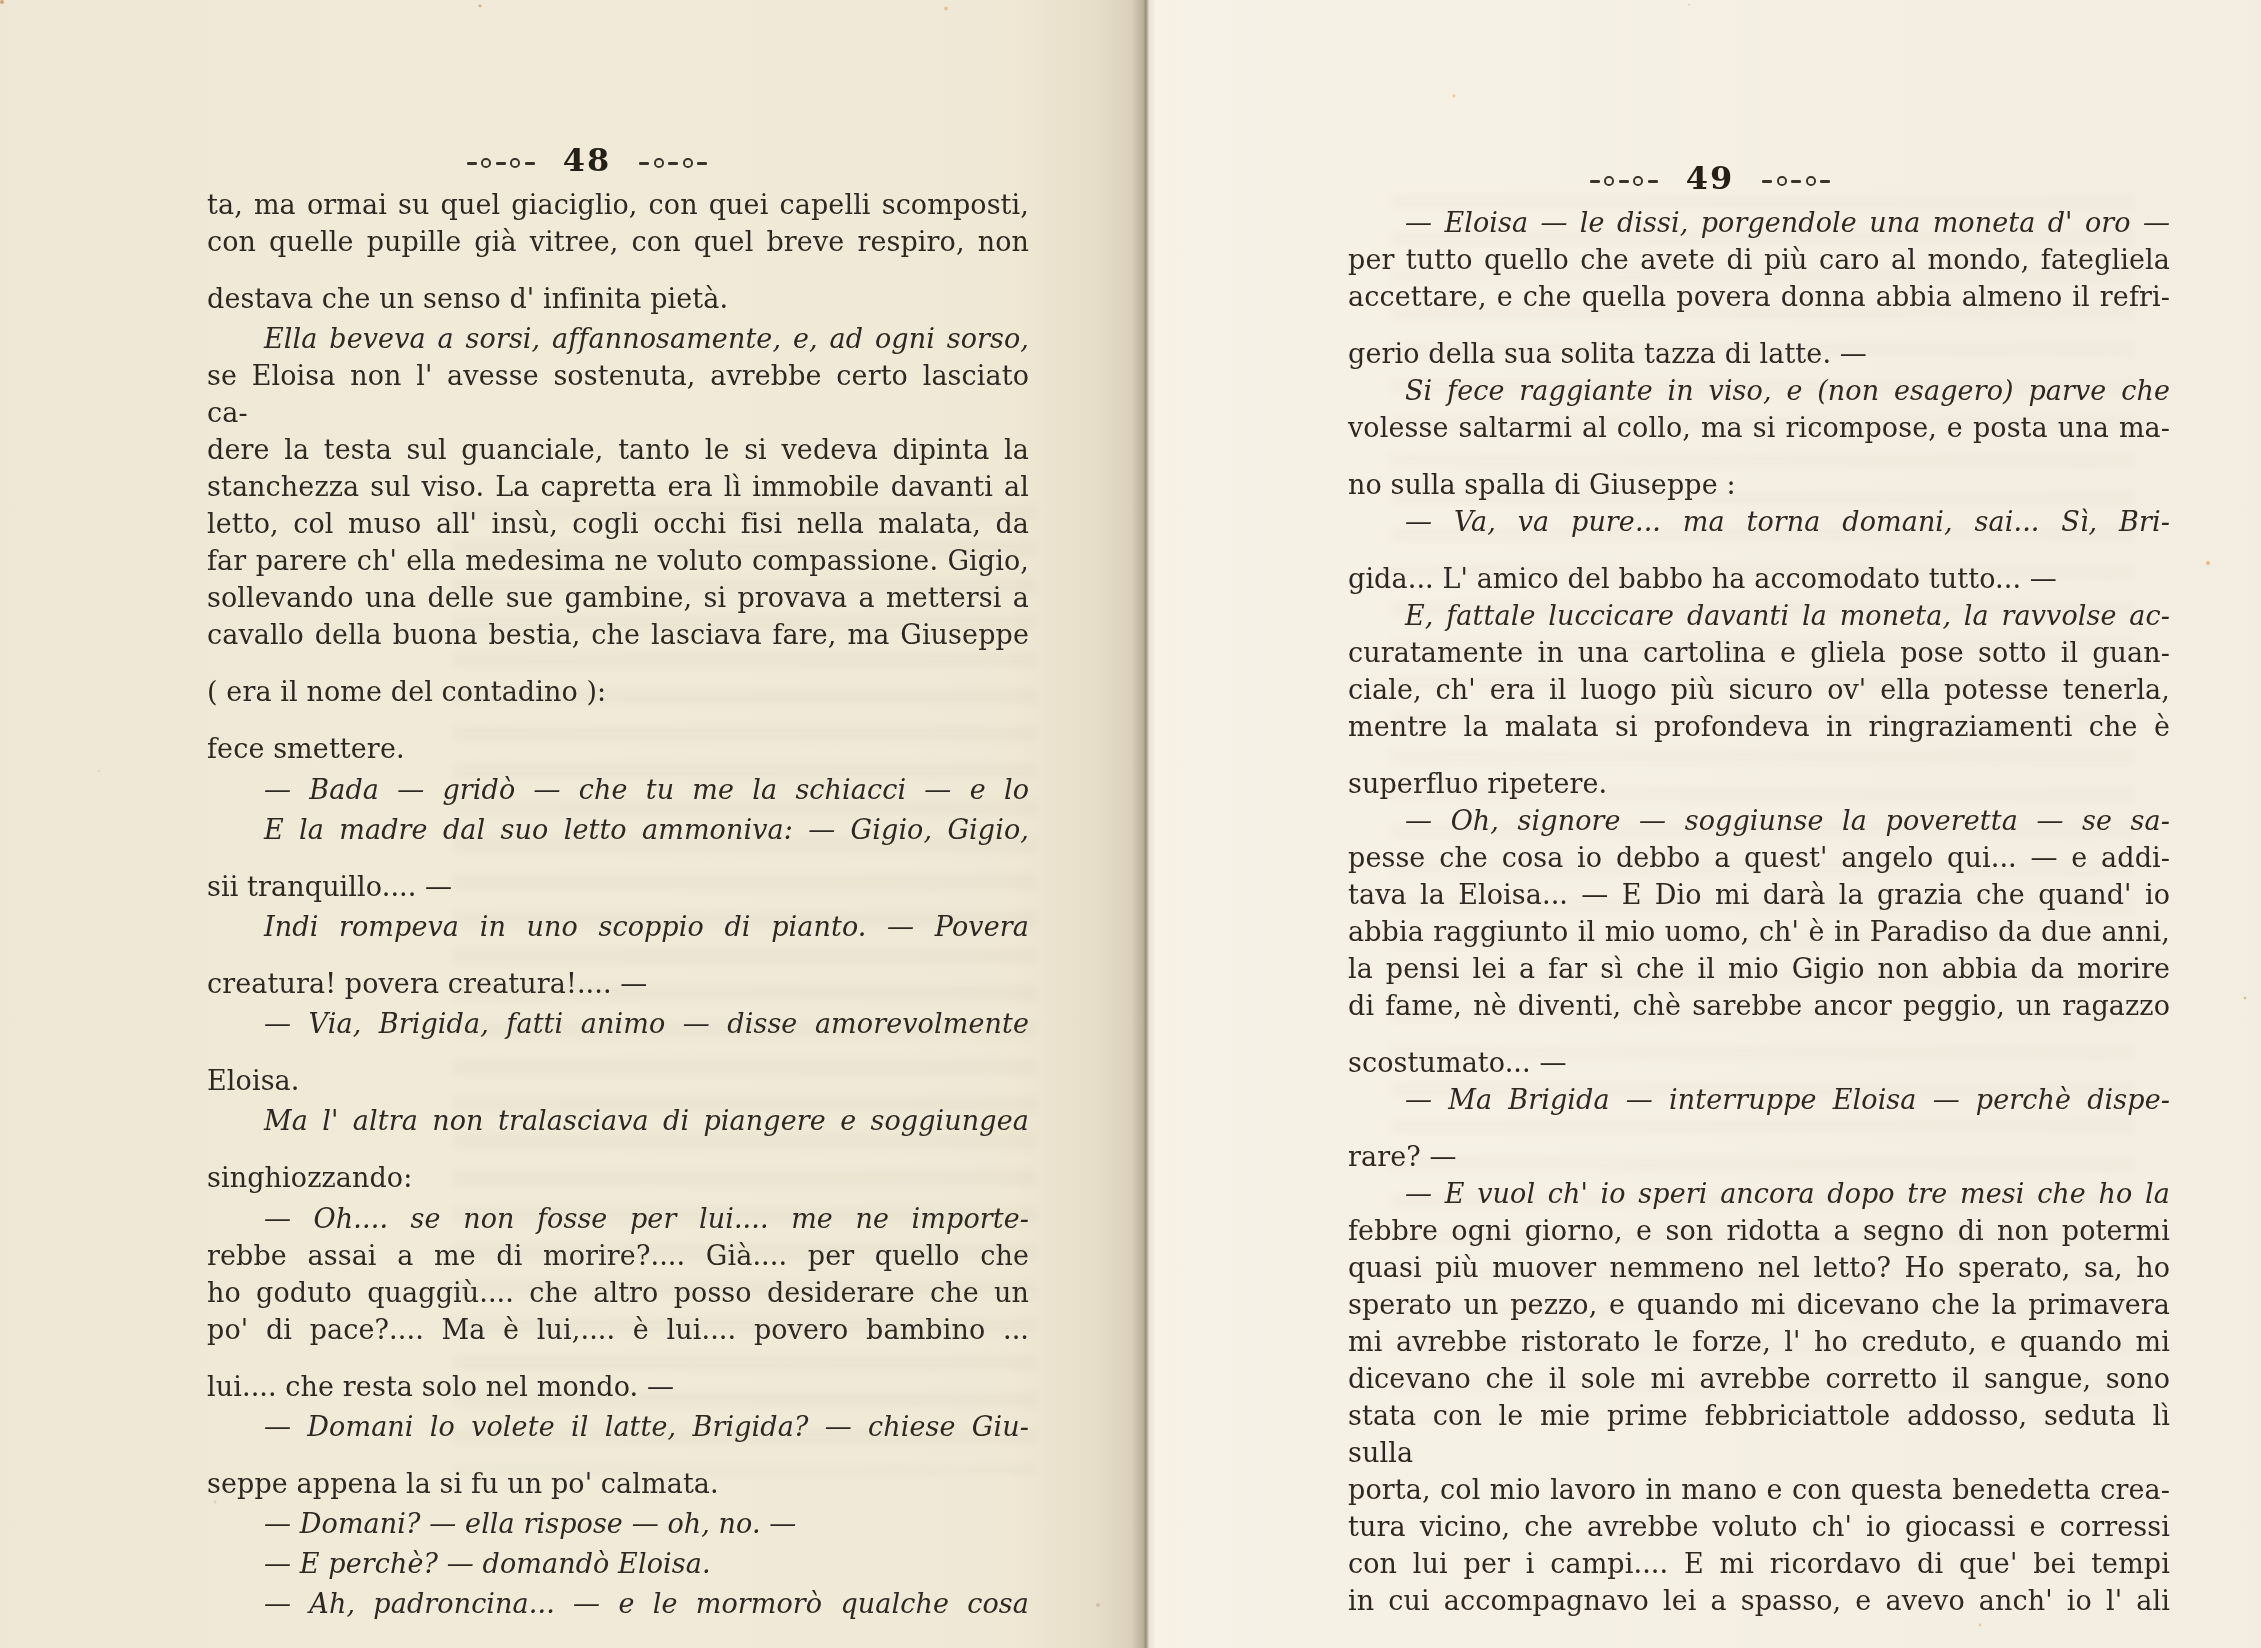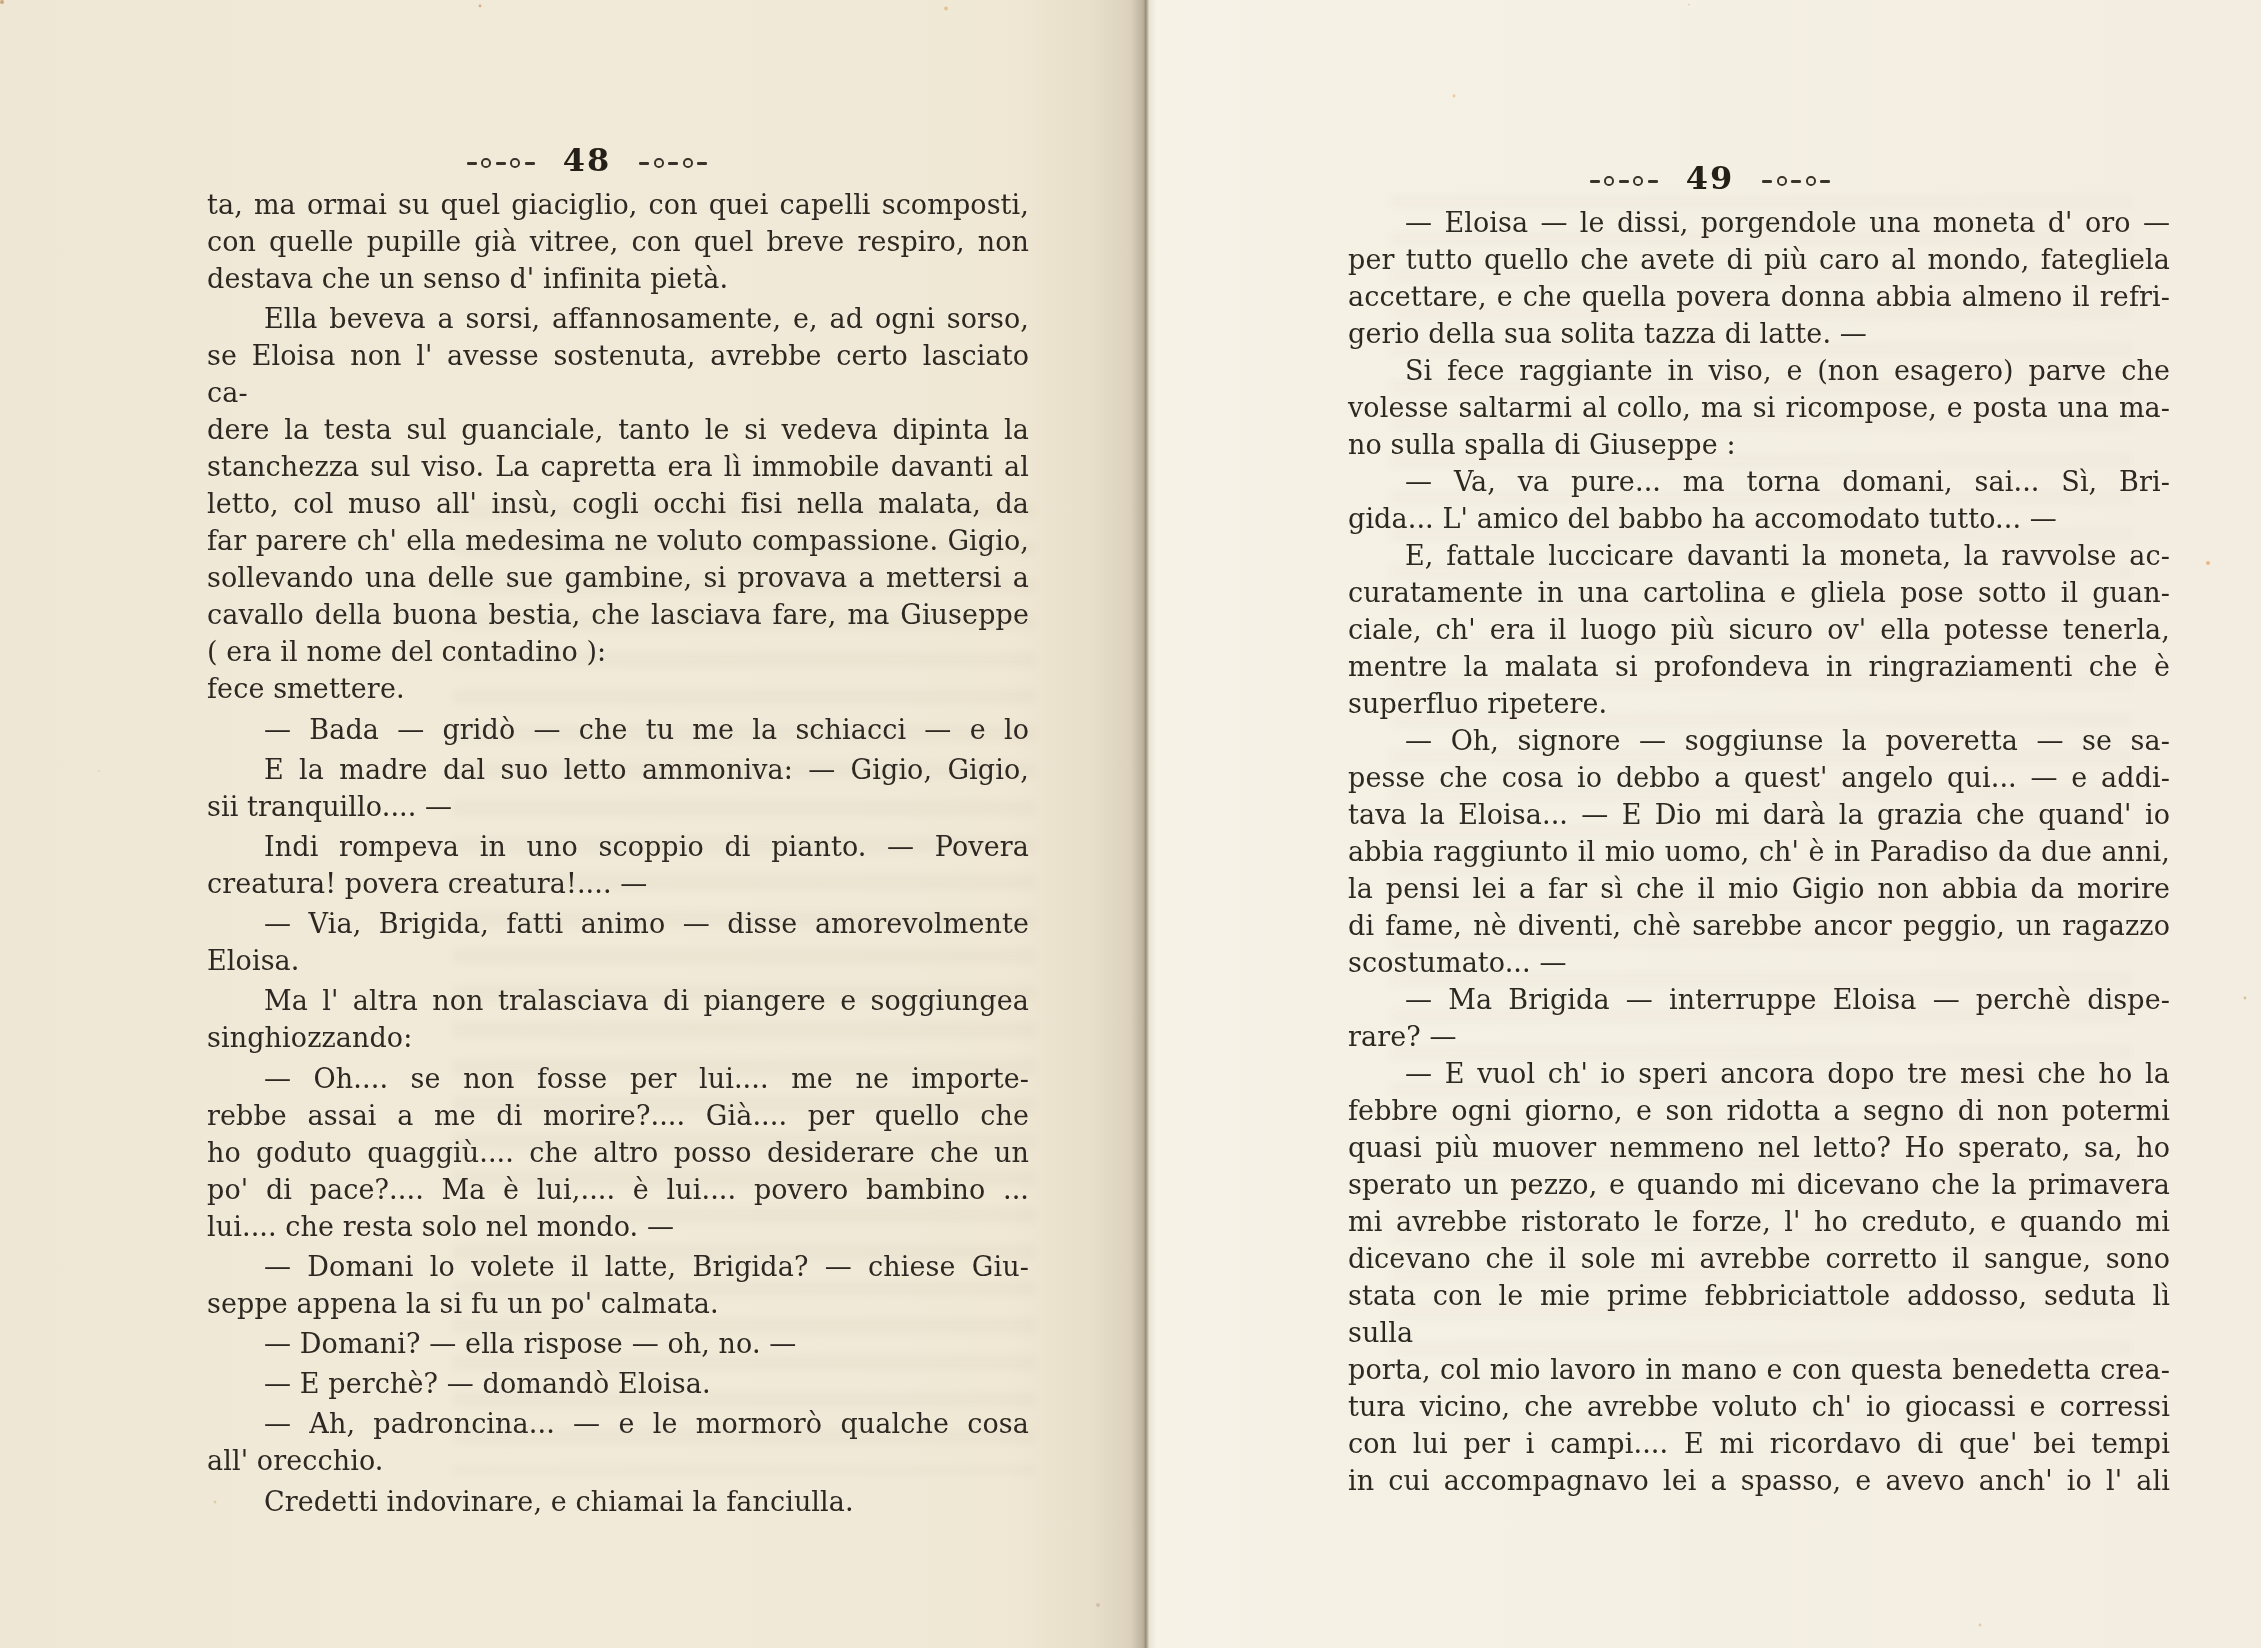--- a/index.html
+++ b/index.html
@@ -82,22 +82,22 @@
     font-size:27px;
     letter-spacing:0.1px;
   }
   .page.left  .text .line { line-height:37px; }
   .page.right .text .line { line-height:37px; }
   .line {
     text-align:justify;
     text-align-last:justify;
     white-space:normal;
   }
-  .line.end { text-align-last:left; }
-  .line.ind { text-indent:57px; }
+  .line.end { text-align-last:left;margin-top:20px; }
+  .line.ind { text-indent:57px;font-style:italic; }
   .page.left .text .line.ind { margin-top:3.2px; }
 </style>
 </head>
 <body>
 
 <div class="sheet">
   <div class="gutter"></div>
   <div class="ghost gl"></div>
   <div class="ghost gr"></div>
   <div class="flecks"></div>

